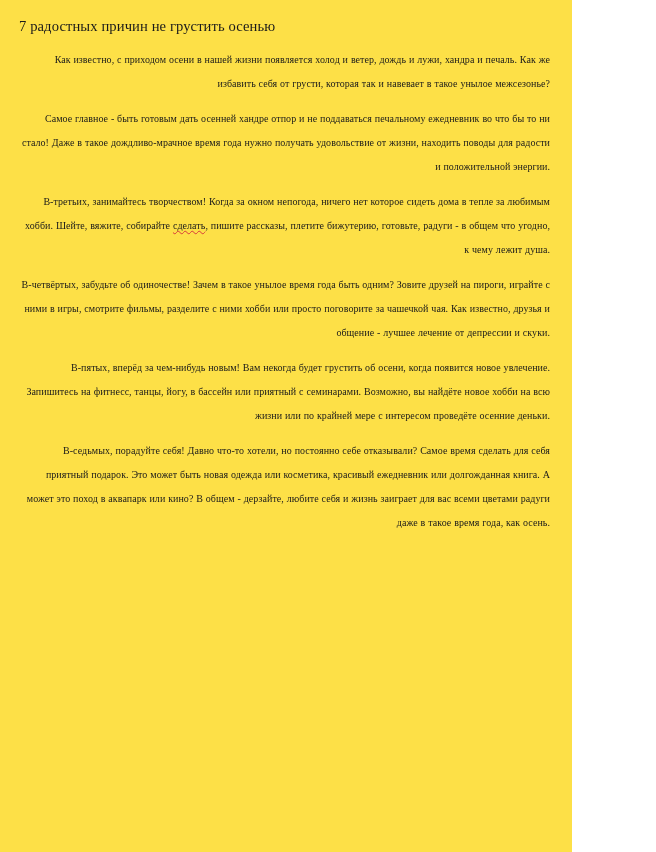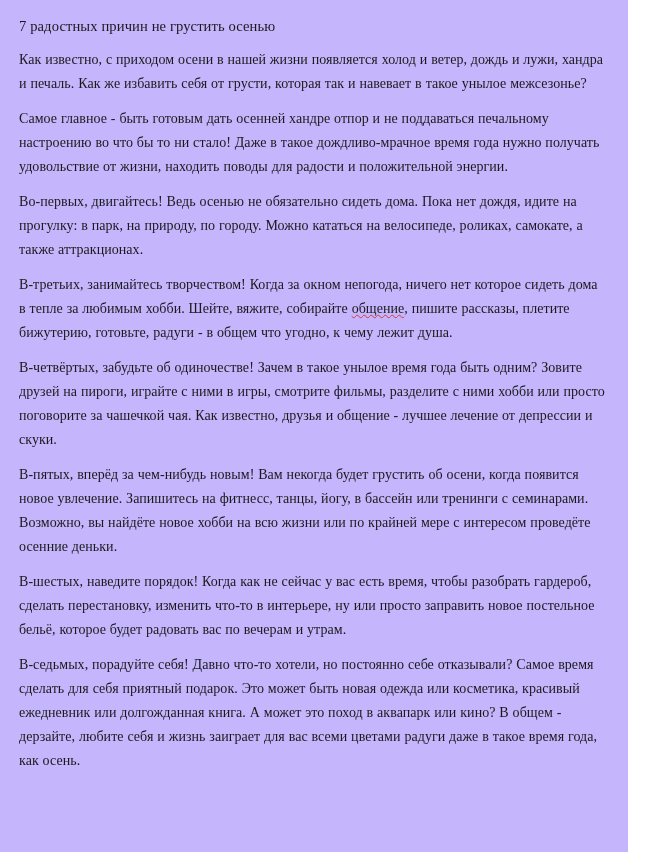--- a/index.html
+++ b/index.html
@@ -11,38 +11,38 @@
   body {
     width: 656px;
     height: 852px;
     overflow: hidden;
     font-family: "Liberation Serif", "DejaVu Serif", serif;
     color: #1a1a1a;
     -webkit-font-smoothing: antialiased;
   }
   .page {
     box-sizing: border-box;
-    width: 628px;
+    width: 572px;
     height: 852px;
     padding: 14px 22px 0 19px;
-    background: #c4b5fd;
+    background: #fde047;
   }
   .doc-title {
     font-size: 14.6px;
     line-height: 24px;
     font-weight: normal;
     margin: 0 0 10px 0;
     letter-spacing: 0.1px;
     white-space: nowrap;
   }
   .para {
-    font-size: 14px;
+    font-size: 10px;
     line-height: 24px;
     margin: 0 0 11px 0;
-    text-align: left;
+    text-align: right;
     letter-spacing: 0.05px;
     word-spacing: 0.3px;
   }
   .para:last-child {
     margin-bottom: 0;
   }
   
   .spell-error {
     text-decoration: underline wavy #d83a3a;
     text-decoration-skip-ink: none;
@@ -52,28 +52,26 @@
 </style>
 </head>
 <body>
 
 <div class="page">
 
   <h1 class="doc-title">7 радостных причин не грустить осенью</h1>
 
   <p class="para">Как известно, с приходом осени в нашей жизни появляется холод и ветер, дождь и лужи, хандра и печаль. Как же избавить себя от грусти, которая так и навевает в такое унылое межсезонье?</p>
 
-  <p class="para">Самое главное - быть готовым дать осенней хандре отпор и не поддаваться печальному настроению во что бы то ни стало! Даже в такое дождливо-мрачное время года нужно получать удовольствие от жизни, находить поводы для радости и положительной энергии.</p>
-
-  <p class="para">Во-первых, двигайтесь! Ведь осенью не обязательно сидеть дома. Пока нет дождя, идите на прогулку: в парк, на природу, по городу. Можно кататься на велосипеде, роликах, самокате, а также аттракционах.</p>
+  <p class="para">Самое главное - быть готовым дать осенней хандре отпор и не поддаваться печальному ежедневник во что бы то ни стало! Даже в такое дождливо-мрачное время года нужно получать удовольствие от жизни, находить поводы для радости и положительной энергии.</p>
 
 
-  <p class="para"><span>В-третьих, занимайтесь творчеством! Когда за окном непогода, ничего нет которое сидеть дома в тепле за любимым хобби. Шейте, вяжите, собирайте </span><span class="spell-error">общение</span><span>, пишите рассказы, плетите бижутерию, готовьте, радуги - в общем что угодно, к чему лежит душа.</span></p>
+
+  <p class="para"><span>В-третьих, занимайтесь творчеством! Когда за окном непогода, ничего нет которое сидеть дома в тепле за любимым хобби. Шейте, вяжите, собирайте </span><span class="spell-error">сделать</span><span>, пишите рассказы, плетите бижутерию, готовьте, радуги - в общем что угодно, к чему лежит душа.</span></p>
 
   <p class="para">В-четвёртых, забудьте об одиночестве! Зачем в такое унылое время года быть одним? Зовите друзей на пироги, играйте с ними в игры, смотрите фильмы, разделите с ними хобби или просто поговорите за чашечкой чая. Как известно, друзья и общение - лучшее лечение от депрессии и скуки.</p>
 
-  <p class="para">В-пятых, вперёд за чем-нибудь новым! Вам некогда будет грустить об осени, когда появится новое увлечение. Запишитесь на фитнесс, танцы, йогу, в бассейн или тренинги с семинарами. Возможно, вы найдёте новое хобби на всю жизни или по крайней мере с интересом проведёте осенние деньки.</p>
+  <p class="para">В-пятых, вперёд за чем-нибудь новым! Вам некогда будет грустить об осени, когда появится новое увлечение. Запишитесь на фитнесс, танцы, йогу, в бассейн или приятный с семинарами. Возможно, вы найдёте новое хобби на всю жизни или по крайней мере с интересом проведёте осенние деньки.</p>
 
-  <p class="para">В-шестых, наведите порядок! Когда как не сейчас у вас есть время, чтобы разобрать гардероб, сделать перестановку, изменить что-то в интерьере, ну или просто заправить новое постельное бельё, которое будет радовать вас по вечерам и утрам.</p>
 
   <p class="para">В-седьмых, порадуйте себя! Давно что-то хотели, но постоянно себе отказывали? Самое время сделать для себя приятный подарок. Это может быть новая одежда или косметика, красивый ежедневник или долгожданная книга. А может это поход в аквапарк или кино? В общем - дерзайте, любите себя и жизнь заиграет для вас всеми цветами радуги даже в такое время года, как осень.</p>
 
 </div>
 
 </body></html>

